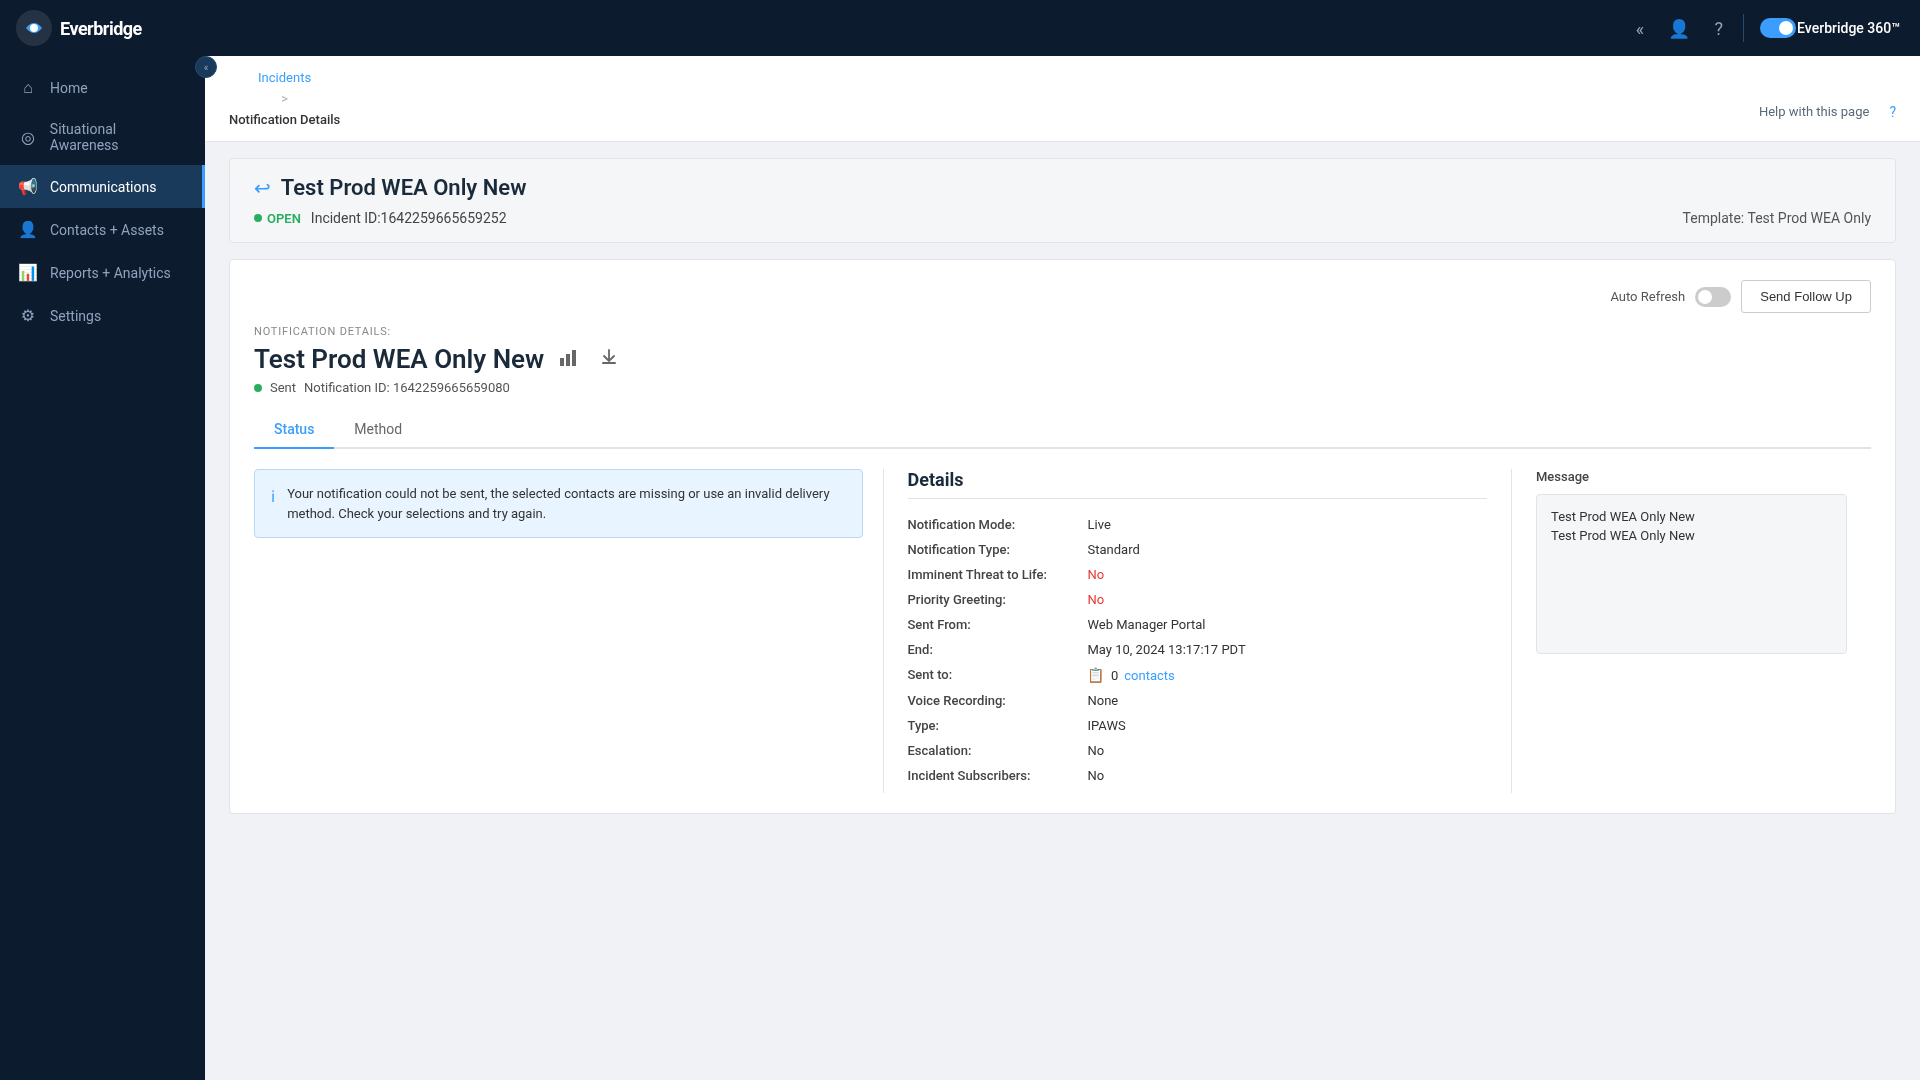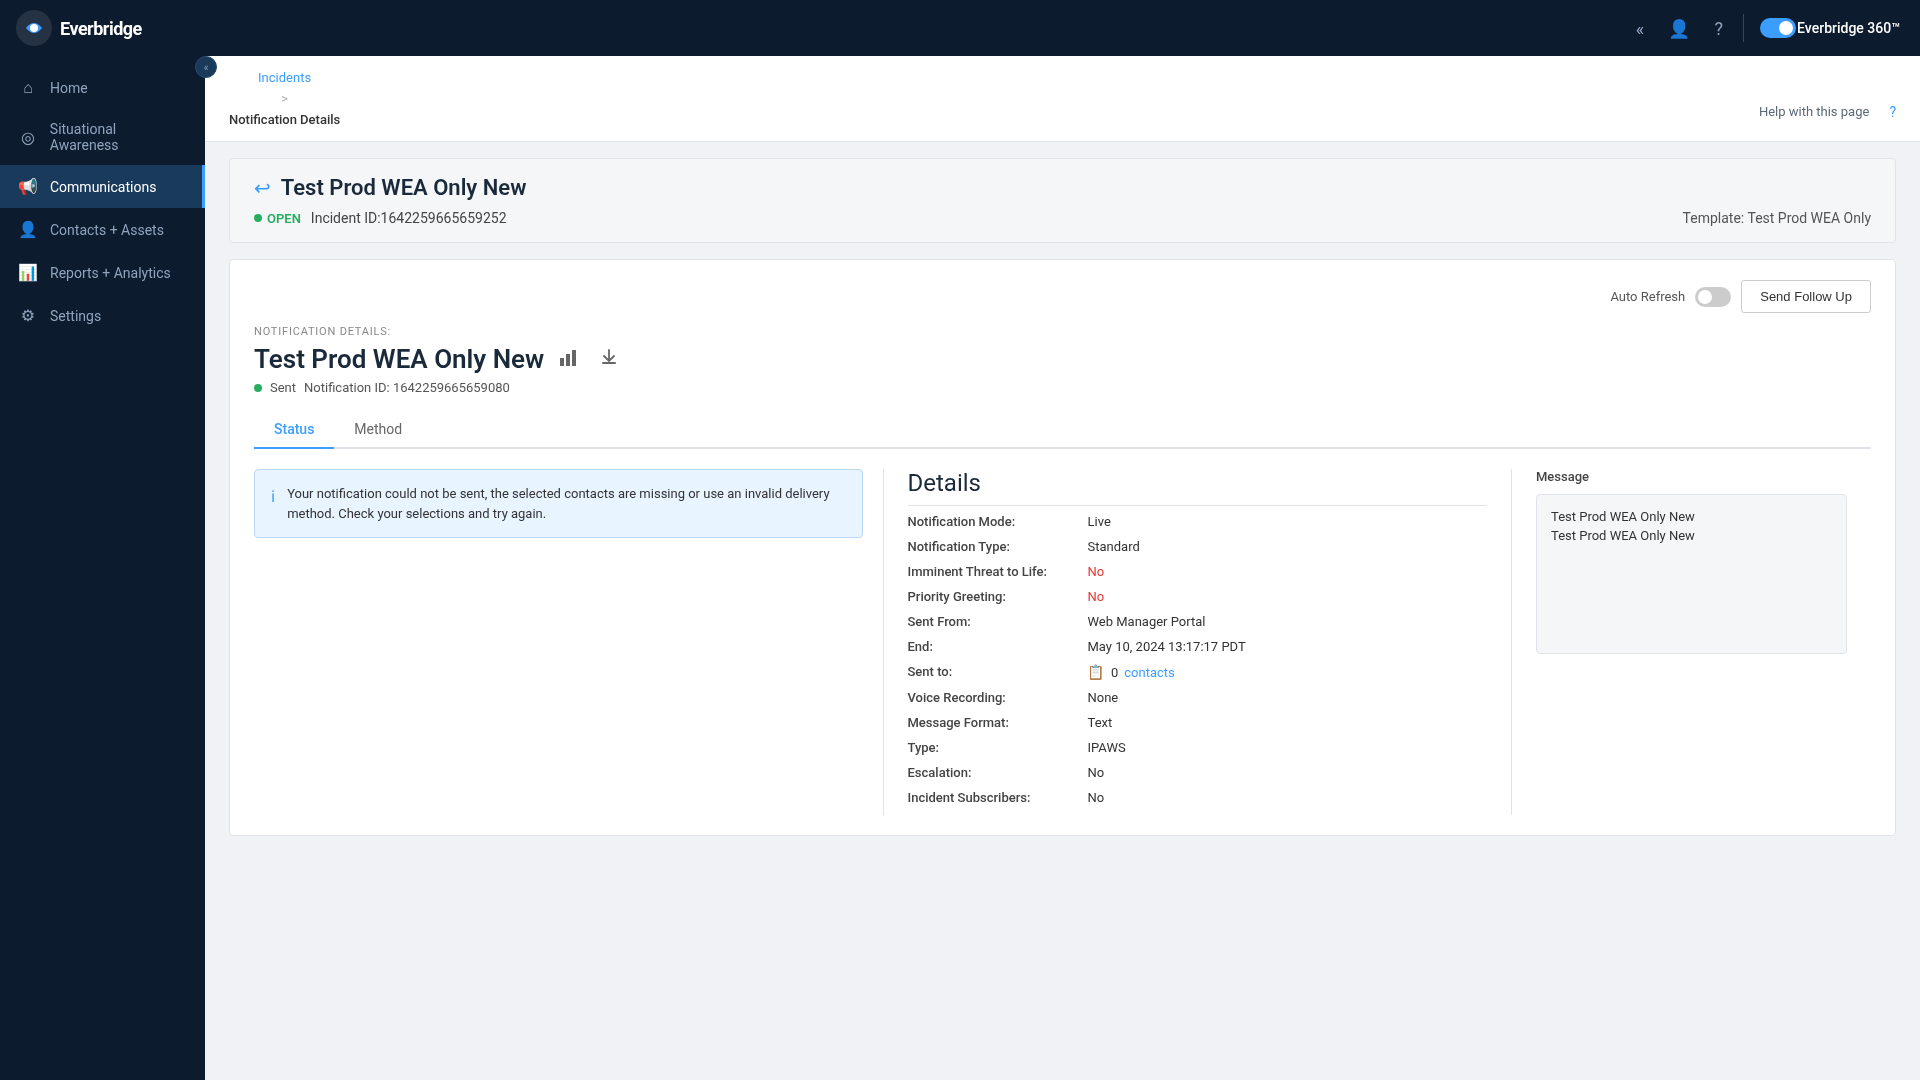--- a/index.html
+++ b/index.html
@@ -364,24 +364,24 @@
       margin-top: 1px;
       flex-shrink: 0;
     }
 
     
     .details-col {
       border-left: 1px solid #e0e4ea;
       padding: 0 24px;
     }
     .details-title {
-      font-size: 24px;
-      font-weight: 400;
+      font-size: 18px;
+      font-weight: 700;
       color: #1a2a3a;
-      margin-bottom: 8px;
+      margin-bottom: 18px;
       padding-bottom: 8px;
       border-bottom: 1px solid #e0e4ea;
     }
     .detail-row {
       display: flex;
       align-items: flex-start;
       margin-bottom: 10px;
       font-size: 13px;
     }
     .detail-label {
@@ -607,24 +607,20 @@
                 <span>0 </span>
                 <span class="detail-value blue">contacts</span>
               </span>
             </span>
           </div>
           <div class="detail-row">
             <span class="detail-label">Voice Recording:</span>
             <span class="detail-value">None</span>
           </div>
           <div class="detail-row">
-            <span class="detail-label">Message Format:</span>
-            <span class="detail-value">Text</span>
-          </div>
-          <div class="detail-row">
             <span class="detail-label">Type:</span>
             <span class="detail-value">IPAWS</span>
           </div>
           <div class="detail-row">
             <span class="detail-label">Escalation:</span>
             <span class="detail-value">No</span>
           </div>
           <div class="detail-row">
             <span class="detail-label">Incident Subscribers:</span>
             <span class="detail-value">No</span>

